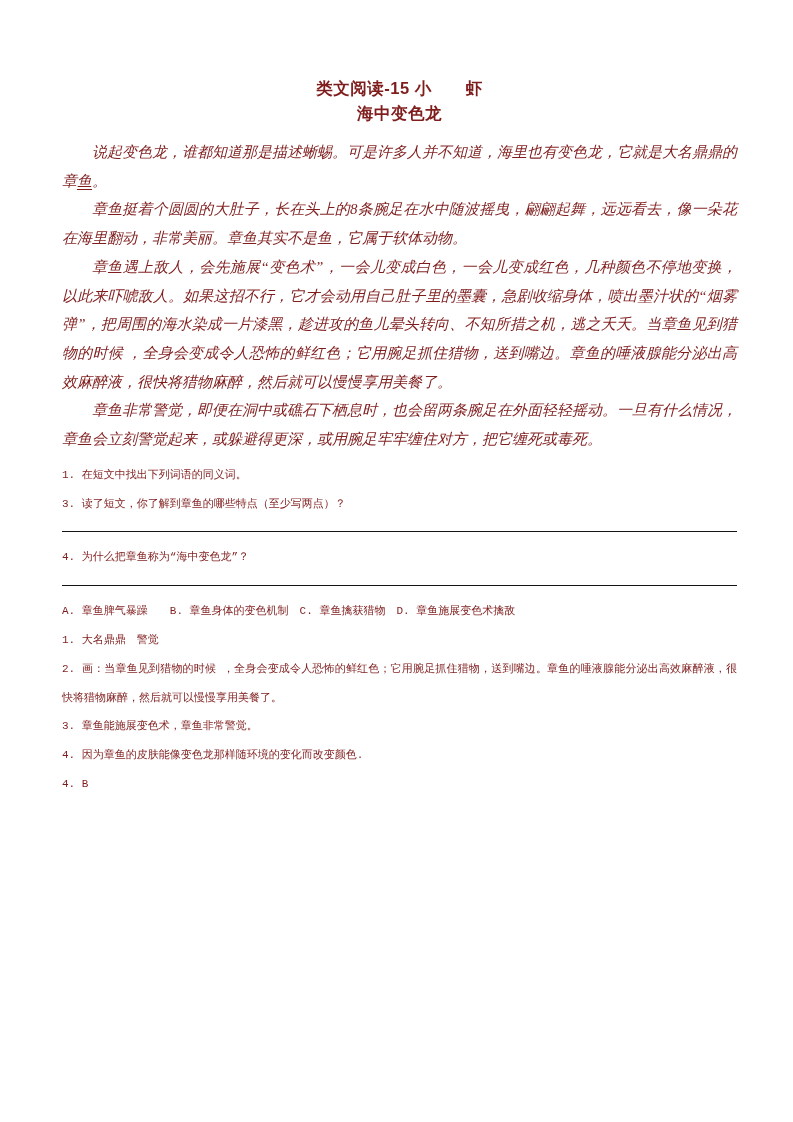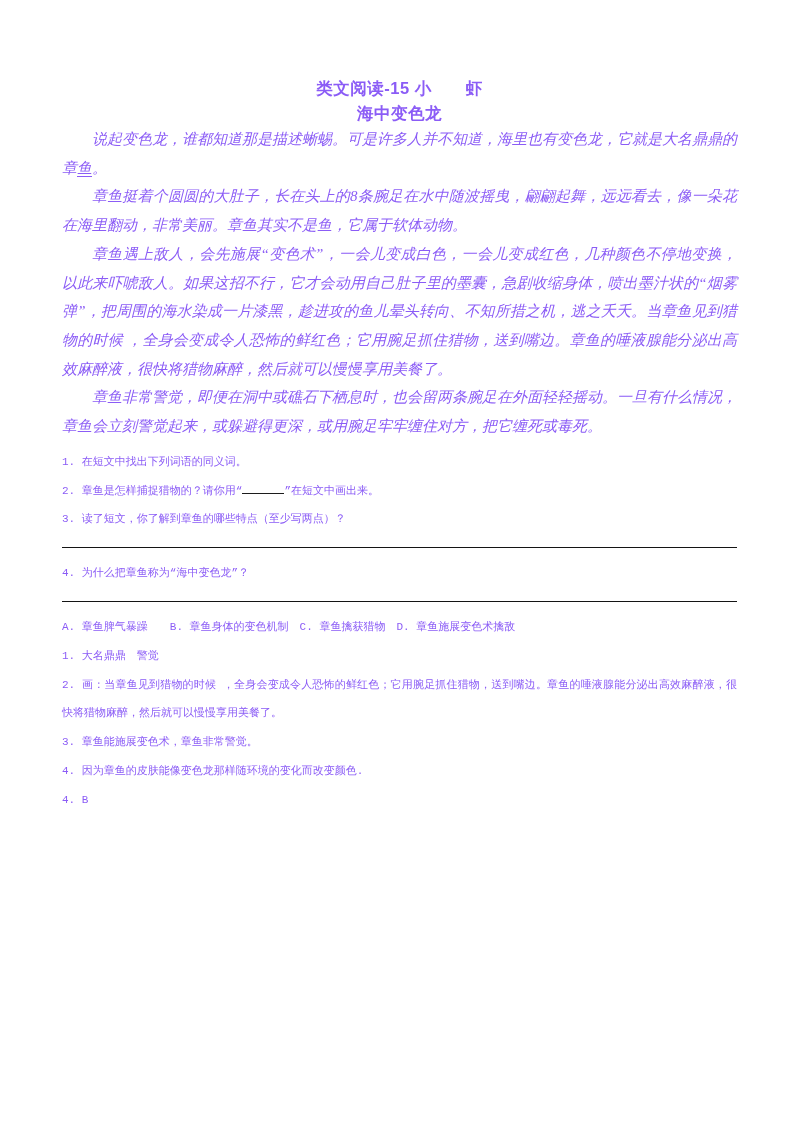--- a/index.html
+++ b/index.html
@@ -6,36 +6,37 @@
     margin: 0;
     padding: 0;
     background: #ffffff;
   }
   .page {
     position: relative;
     box-sizing: border-box;
     width: 793px;
     height: 1122px;
     background: #ffffff;
-    color: #8b5cf6;
+    color: #7f1d1d;
     padding: 76px 56px 40px 62px;
     overflow: hidden;
   }
   .doc-title, .doc-subtitle {
     font-family: "Liberation Sans", "DejaVu Sans", sans-serif;
     font-weight: 700;
     font-size: 16.5px;
     line-height: 24px;
     text-align: center;
     margin: 0;
     letter-spacing: 0.5px;
   }
   .doc-subtitle { margin-top: 1px; }
 
   .passage {
+    margin-top: 13px;
     font-family: "Liberation Serif", "DejaVu Serif", serif;
     font-style: italic;
     font-size: 15px;
     line-height: 28.7px;
     text-align: justify;
   }
   .passage p { margin: 0; text-indent: 2em; }
   .u-char { text-decoration: underline; text-underline-offset: 3px; }
 
   .questions, .answers {
@@ -70,21 +71,20 @@
 
   <div class="passage">
     <p><span>说起变色龙，谁都知道那是描述蜥蜴。可是许多人并不知道，海里也有变色龙，它就是大名鼎鼎的章</span><span class="u-char">鱼</span><span>。</span></p>
     <p>章鱼挺着个圆圆的大肚子，长在头上的8条腕足在水中随波摇曳，翩翩起舞，远远看去，像一朵花在海里翻动，非常美丽。章鱼其实不是鱼，它属于软体动物。</p>
     <p>章鱼遇上敌人，会先施展“变色术”，一会儿变成白色，一会儿变成红色，几种颜色不停地变换，以此来吓唬敌人。如果这招不行，它才会动用自己肚子里的墨囊，急剧收缩身体，喷出墨汁状的“烟雾弹”，把周围的海水染成一片漆黑，趁进攻的鱼儿晕头转向、不知所措之机，逃之夭夭。当章鱼见到猎物的时候 ，全身会变成令人恐怖的鲜红色；它用腕足抓住猎物，送到嘴边。章鱼的唾液腺能分泌出高效麻醉液，很快将猎物麻醉，然后就可以慢慢享用美餐了。</p>
     <p>章鱼非常警觉，即便在洞中或礁石下栖息时，也会留两条腕足在外面轻轻摇动。一旦有什么情况，章鱼会立刻警觉起来，或躲避得更深，或用腕足牢牢缠住对方，把它缠死或毒死。</p>
   </div>
 
   <div class="questions">
     <p class="q-line">1. 在短文中找出下列词语的同义词。</p>
-    <p class="q-line"><span>2. 章鱼是怎样捕捉猎物的？请你用“</span><span class="blank-inline"></span><span>”在短文中画出来。</span></p>
     <p class="q-line">3. 读了短文，你了解到章鱼的哪些特点（至少写两点）？</p>
 
     <hr class="answer-line">
 
     <p class="q-line">4. 为什么把章鱼称为“海中变色龙”？</p>
 
     <hr class="answer-line">
 
     <p class="q-line">A. 章鱼脾气暴躁　　B. 章鱼身体的变色机制　C. 章鱼擒获猎物　D. 章鱼施展变色术擒敌</p>
   </div>

